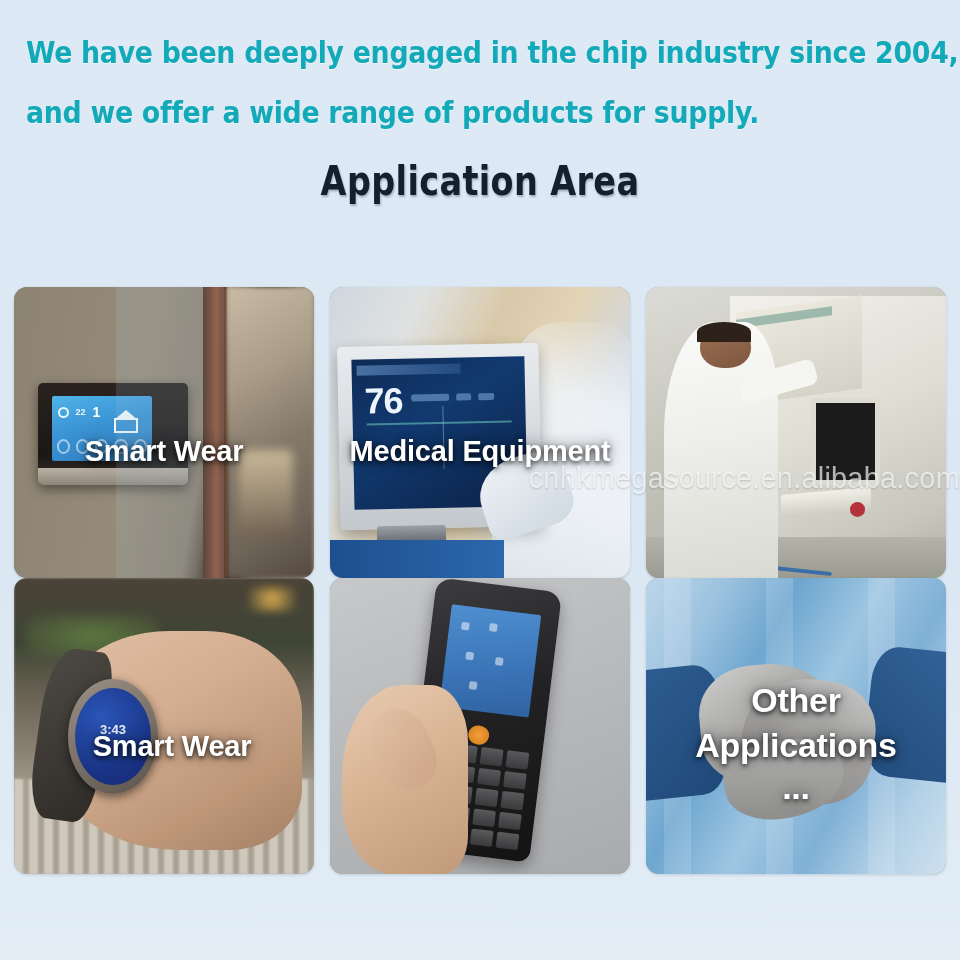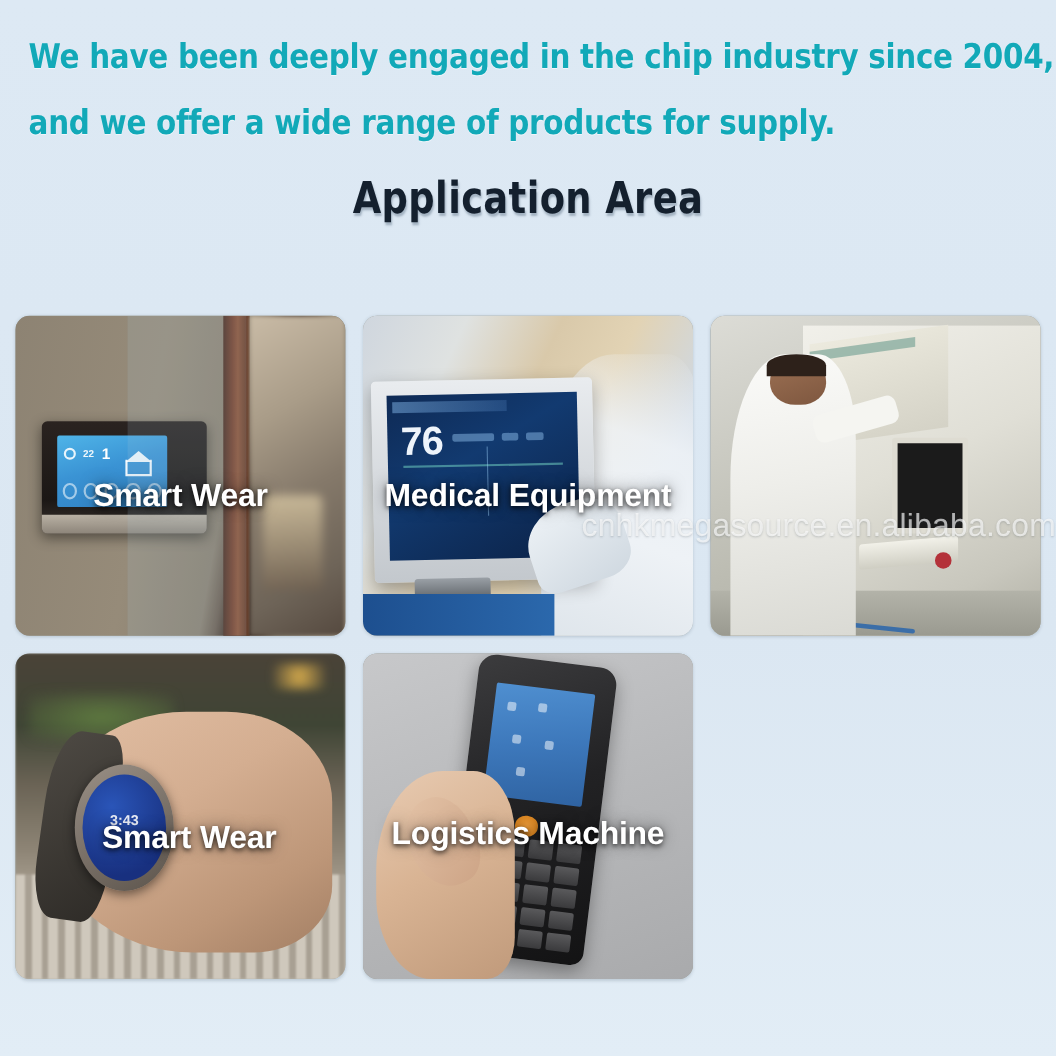--- a/index.html
+++ b/index.html
@@ -55,21 +55,21 @@
 
   
   .grid {
     position: absolute;
     left: 14px;
     top: 287px;
     width: 932px;
     display: grid;
     grid-template-columns: repeat(3, 1fr);
     grid-template-rows: 291px 296px;
-    gap: 16px 16px;
+    gap: 0 16px;
   }
 
   .card {
     position: relative;
     border-radius: 13px;
     overflow: hidden;
     background: #9a9a90;
     box-shadow: 0 1px 3px rgba(40,60,80,0.18);
   }
 
@@ -582,21 +582,38 @@
             <span></span>
             <span class="lg-key-teal"></span>
             <span></span>
             <span></span>
             <span></span>
           </div>
         </div>
         <div class="lg-hand"></div>
         <div class="lg-thumb"></div>
       </div>
-      <div class="card-label label-mid">Logistics Machine</div>
     </div>
 
+    <div class="card">
+      <div class="card-scene">
+        <div class="ot-bg"></div>
+        <div class="ot-stripe" style="left:6%;"></div>
+        <div class="ot-stripe" style="left:40%;"></div>
+        <div class="ot-stripe" style="left:74%;"></div>
+        <div class="ot-sleeveL"></div>
+        <div class="ot-sleeveR"></div>
+        <div class="ot-hand1"></div>
+        <div class="ot-hand2"></div>
+        <div class="ot-hand3"></div>
+      </div>
+      <div class="card-label two-line">
+        <span>Other</span><br>
+        <span>Applications</span>
+        <span class="dots">...</span>
+      </div>
+    </div>
 
   </div>
 
   <div class="watermark">cnhkmegasource.en.alibaba.com</div>
 
 </div>
 
 </body></html>

